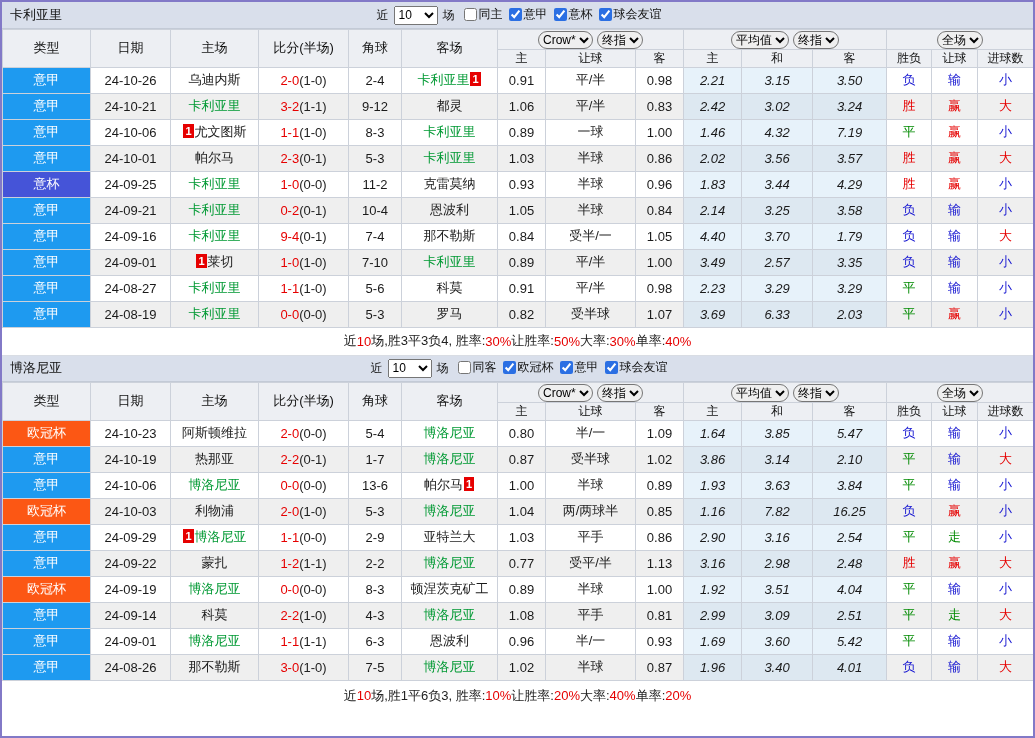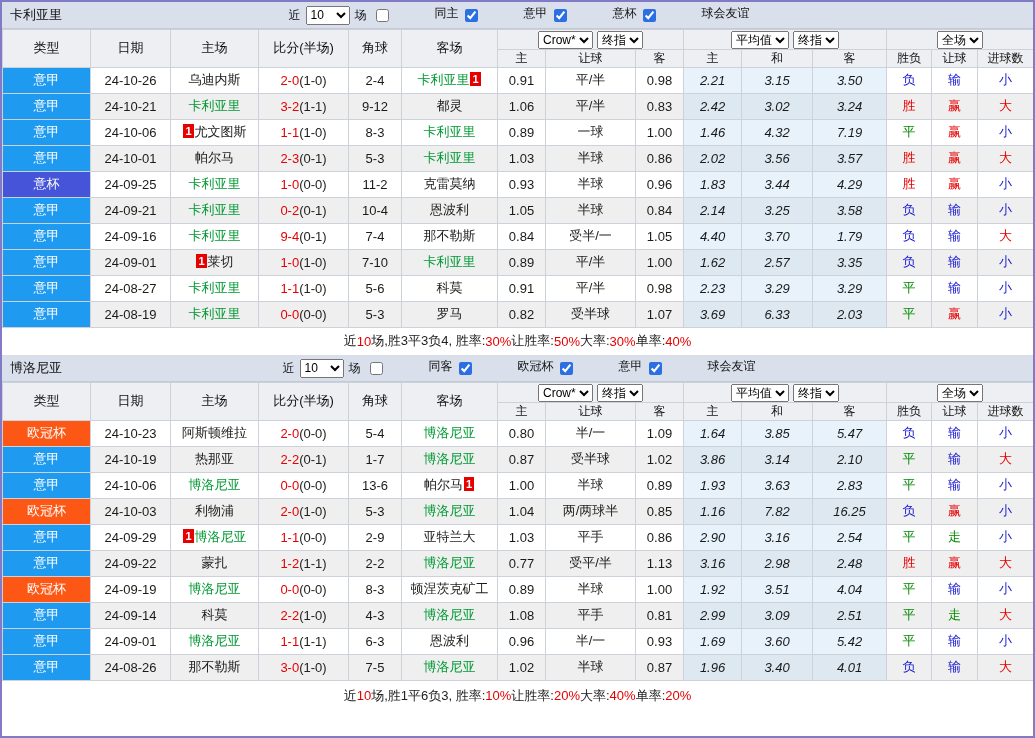--- a/index.html
+++ b/index.html
@@ -31,34 +31,34 @@
   
   .section-header {
     height: 27px; background: #d9dfeb; border-bottom: 1px solid #c3cad6;
     display: flex; align-items: center; justify-content: center; position: relative;
   }
   .section:nth-of-type(2) .section-header { height: 26px; }
   .team-name { position: absolute; left: 8px; font-size: 13px; color: #111; }
   .filter { display: flex; align-items: center; font-size: 12px; color: #111; }
   .filter .flabel { margin: 0 3px; }
   .count-select { font-size: 12px; height: 19px; width: 44px; margin: 0 2px; }
-  .cb-group { display: inline-flex; align-items: flex-end; margin-left: 6px; gap: 44px; }
+  .cb-group { display: inline-flex; align-items: center; margin-left: 6px; }
   .cb-group input { width: 13px; height: 13px; margin-right: 2px; accent-color: #2b6fe3; }
   .cb-group .cb-label { font-size: 12px; }
   
   table.grid { width: 100%; border-collapse: collapse; table-layout: fixed; }
   table.grid th, table.grid td {
     border: 1px solid #ccd1da; text-align: center; overflow: hidden; white-space: nowrap;
   }
   thead th { background: #edeff3; border-color: #b9bfca; font-weight: normal; color: #111; }
   thead tr.group-row { height: 18px; }
   thead tr.sub-row { height: 18px; }
   thead th.main-col { font-size: 13px; }
   thead th.sub-col { font-size: 12px; }
-  thead select { font-size: 12px; height: 18px; margin: 0 2px; vertical-align: middle; }
+  thead select { font-size: 12px; height: 18px; margin: 0 2px; vertical-align: middle; border-radius: 9px; }
   tbody tr { height: 26px; }
   tbody td { font-size: 13px; color: #1a1a1a; background: #fff; }
   tbody tr.alt td { background: #efefef; }
   tbody td.avg-col { background: #e7f2fa; font-style: italic; }
   tbody tr.alt td.avg-col { background: #dde8f1; }
   td.league-badge { color: #fff; font-size: 13px; }
   td.score .ft { color: #e60000; text-align: right; }
   td.score .ht { color: #222; text-align: right; }
   .team-green { color: #009933; }
   .card {
@@ -275,21 +275,21 @@
             <tr class="alt">
               <td class="league-badge" style="background: rgb(30, 154, 240);">意甲</td>
               <td>24-09-01</td>
               <td><span class="card">1</span><span class="">莱切</span></td>
               <td class="score"><span class="ft">1-0</span><span class="ht">(1-0)</span></td>
               <td>7-10</td>
               <td><span class="team-green">卡利亚里</span></td>
               <td>0.89</td>
               <td>平/半</td>
               <td>1.00</td>
-              <td class="avg-col">1.62</td>
+              <td class="avg-col">3.49</td>
               <td class="avg-col">2.57</td>
               <td class="avg-col">3.35</td>
               <td class="res-blue">负</td>
               <td class="res-blue">输</td>
               <td class="res-blue">小</td>
             </tr>
             <tr>
               <td class="league-badge" style="background: rgb(30, 154, 240);">意甲</td>
               <td>24-08-27</td>
               <td><span class="team-green">卡利亚里</span></td>
@@ -449,21 +449,21 @@
               <td>24-10-06</td>
               <td><span class="team-green">博洛尼亚</span></td>
               <td class="score"><span class="ft">0-0</span><span class="ht">(0-0)</span></td>
               <td>13-6</td>
               <td><span class="">帕尔马</span><span class="card">1</span></td>
               <td>1.00</td>
               <td>半球</td>
               <td>0.89</td>
               <td class="avg-col">1.93</td>
               <td class="avg-col">3.63</td>
-              <td class="avg-col">2.83</td>
+              <td class="avg-col">3.84</td>
               <td class="res-green">平</td>
               <td class="res-blue">输</td>
               <td class="res-blue">小</td>
             </tr>
             <tr class="alt">
               <td class="league-badge" style="background: rgb(252, 87, 20);">欧冠杯</td>
               <td>24-10-03</td>
               <td><span class="">利物浦</span></td>
               <td class="score"><span class="ft">2-0</span><span class="ht">(1-0)</span></td>
               <td>5-3</td>

